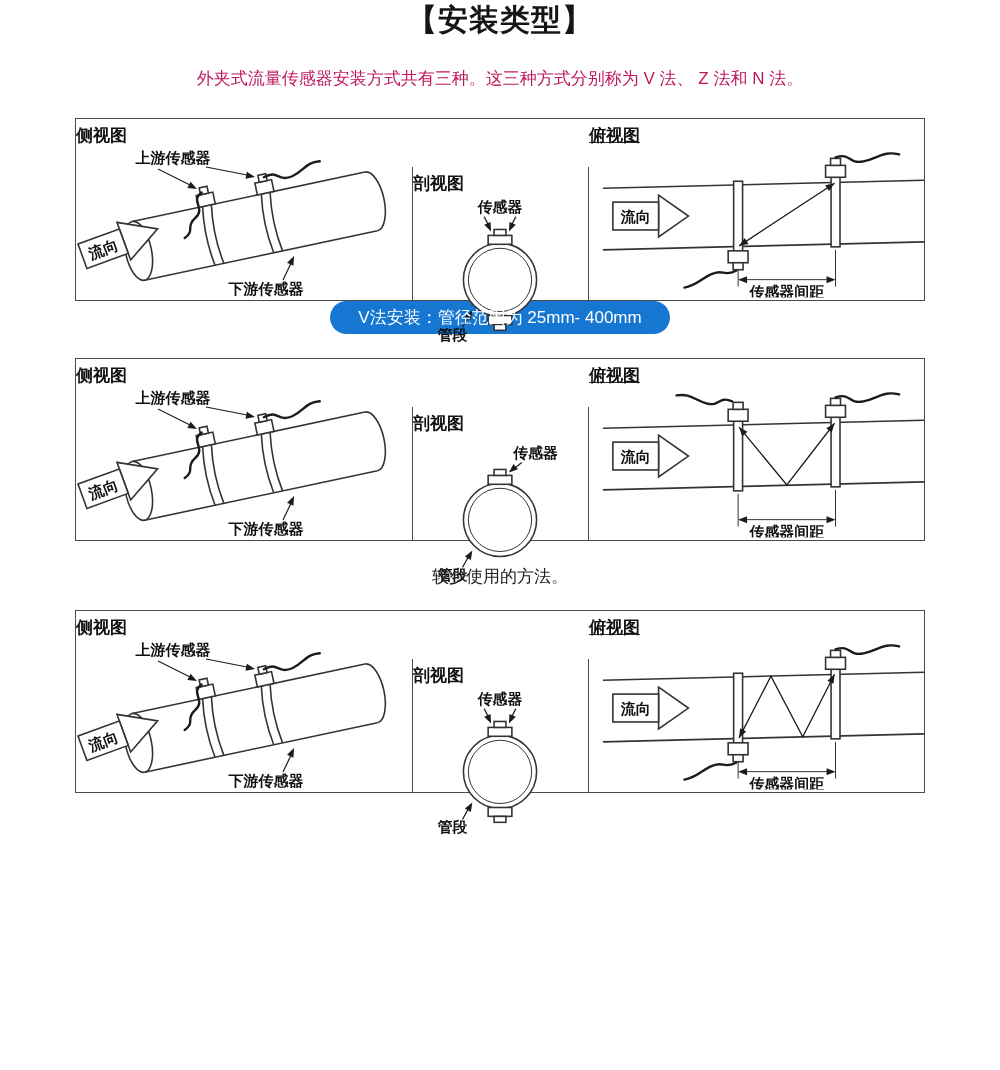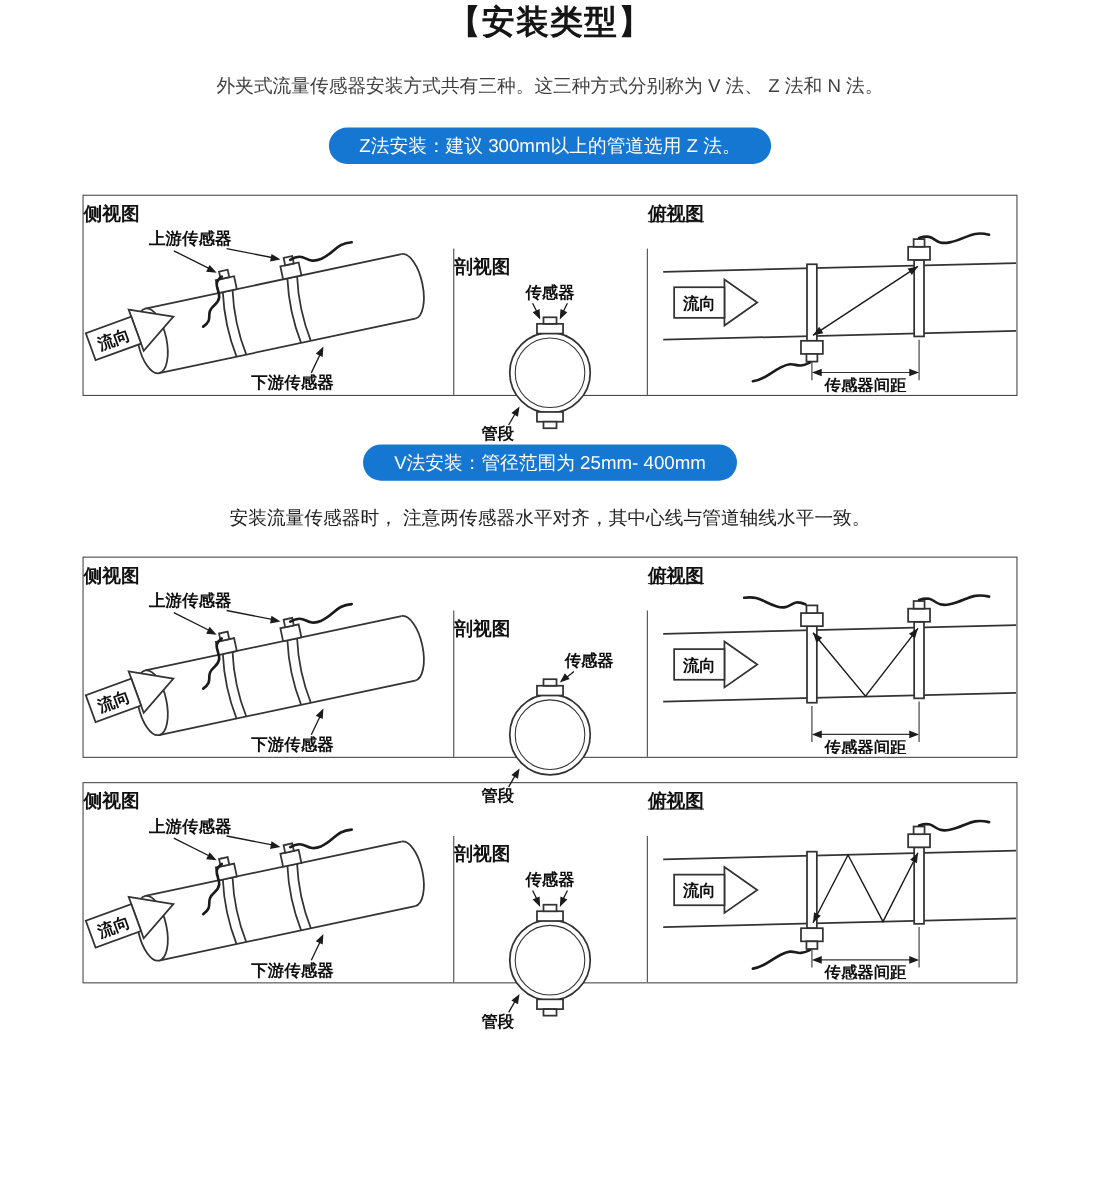--- a/index.html
+++ b/index.html
@@ -2,27 +2,27 @@
 <html><head>
 <meta charset="utf-8">
 <style>
   * { margin:0; padding:0; box-sizing:border-box; }
   html,body { background:#fff; }
   body {
     width:1000px; height:1070px; overflow:hidden;
     font-family:"Liberation Sans", sans-serif; color:#333;
   }
   .page-title { text-align:center; font-size:30px; font-weight:bold; color:#151515; letter-spacing:1px; }
-  .intro { text-align:center; font-size:17px; color:#404040; margin-top:26px; }
+  .intro { text-align:center; font-size:17px; color:#be185d; margin-top:26px; }
   .banner {
     display:block; width:-moz-fit-content; width:fit-content; margin:0 auto;
     background:#1677d2; color:#fff; font-size:17px; line-height:1;
     padding:8px 28px; border-radius:18px;
   }
-  .mt26 { margin-top:26px; } .mt44 { margin-top:44px; }
+  .mt26 { margin-top:26px; } .mt44 { }
   .note { text-align:center; font-size:17px; color:#222; margin-top:22px; }
   .note.n3 { margin-top:24px; }
   .dtable { width:850px; margin:28px auto 0; height:183px; border:1px solid #4a4a4a; display:flex; background:#fff; }
   .dtable.t2 { margin-top:24px; } .dtable.t3 { margin-top:22px; }
   .dcol { display:flex; flex-direction:column; min-width:0; }
   .c1 { width:336px; }
   .c2 { width:177px; border-left:1px solid #4a4a4a; border-right:1px solid #4a4a4a;margin-top:48px; }
   .c3 { flex:1;text-decoration:underline; }
   .dtitle { text-align:left; font-size:17px; font-weight:bold; color:#111; padding-top:5px; height:27px; flex:none; }
   .dsvg { width:100%; height:152px; display:block; flex:none; }
@@ -159,21 +159,20 @@
       <polygon class="ah" points="0,0 -9,3.5 -9,-3.5" transform="translate(151,100) rotate(117)"></polygon>
     </symbol>
 
   </defs>
 </svg>
 
 <h1 class="page-title">【安装类型】</h1>
 <p class="intro">外夹式流量传感器安装方式共有三种。这三种方式分别称为 V 法、 Z 法和 N 法。</p>
 
 <section>
-  <div class="banner mt26">Z法安装：建议 300mm以上的管道选用 Z 法。</div>
   <div class="dtable">
     <div class="dcol c1">
       <div class="dtitle">侧视图</div>
       <svg class="dsvg" viewBox="0 0 336 152">
           <use href="#sv-side"></use>
         </svg>
     </div>
     <div class="dcol c2">
       <div class="dtitle">剖视图</div>
       <svg class="dsvg" viewBox="0 0 177 152">
@@ -184,21 +183,20 @@
       <div class="dtitle">俯视图</div>
       <svg class="dsvg" viewBox="0 0 337 152">
           <use href="#tv-z"></use>
         </svg>
     </div>
   </div>
 </section>
 
 <section>
   <div class="banner mt44">V法安装：管径范围为 25mm- 400mm</div>
-  <p class="note">安装流量传感器时， 注意两传感器水平对齐，其中心线与管道轴线水平一致。</p>
   <div class="dtable t2">
     <div class="dcol c1">
       <div class="dtitle">侧视图</div>
       <svg class="dsvg" viewBox="0 0 336 152">
           <use href="#sv-side"></use>
         </svg>
     </div>
     <div class="dcol c2">
       <div class="dtitle">剖视图</div>
       <svg class="dsvg" viewBox="0 0 177 152">
@@ -208,20 +206,21 @@
     <div class="dcol c3">
       <div class="dtitle">俯视图</div>
       <svg class="dsvg" viewBox="0 0 337 152">
           <use href="#tv-v"></use>
         </svg>
     </div>
   </div>
 </section>
 
 <section>
+  <p class="note n3">较少使用的方法。</p>
   <div class="dtable t3">
     <div class="dcol c1">
       <div class="dtitle">侧视图</div>
       <svg class="dsvg" viewBox="0 0 336 152">
           <use href="#sv-side"></use>
         </svg>
     </div>
     <div class="dcol c2">
       <div class="dtitle">剖视图</div>
       <svg class="dsvg" viewBox="0 0 177 152">

